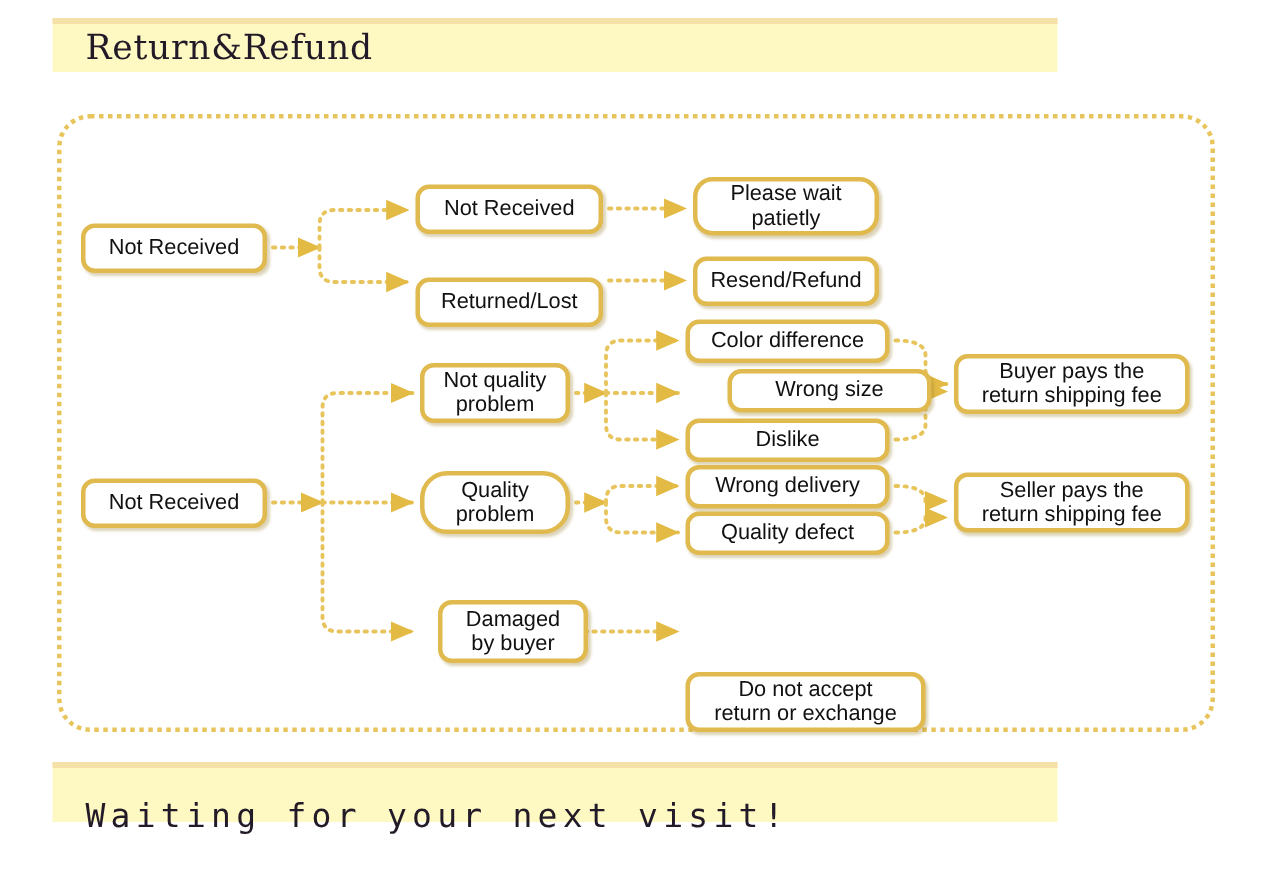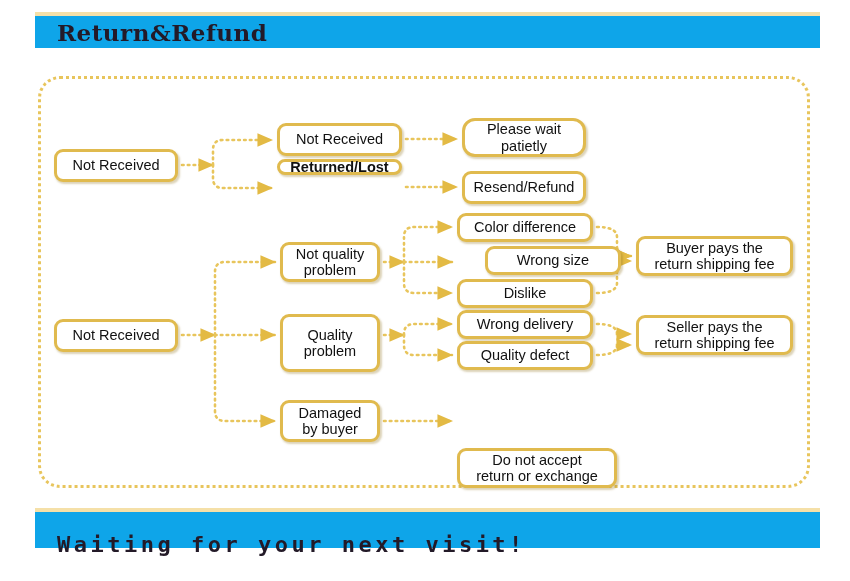--- a/index.html
+++ b/index.html
@@ -7,25 +7,25 @@
     width:850px;height:581px;
     background:#ffffff;
     font-family:"Liberation Sans", sans-serif;
     overflow:hidden;
     position:relative;
   }
 
   
   .banner{
     position:absolute;
-    left:35px; width:785px;
-    background:#0ea5e9;
+    left:35px; width:670px;
+    background:#fef9c3;
     border-top:4px solid #f5e0a8;
     box-sizing:border-box;
-    display:flex;align-items:center;font-weight:bold;
+    display:flex;align-items:center;
   }
   #top-banner{ top:12px; height:36px; }
   #bottom-banner{ top:508px; height:40px; }
 
   .banner-text{
     color:#231a28;
     font-family:"DejaVu Serif", serif;
     white-space:nowrap;
     padding-left:22px;
   }
@@ -117,30 +117,30 @@
     <path d="M597,293 Q617,293 617,283 V266 Q617,256 627,256 H631"></path>
 
     <path d="M597,324 Q617,324 617,334 H631"></path>
     <path d="M597,355 Q617,355 617,345 H631"></path>
   </g>
 </svg>
 
 <div id="nodes">
     <div class="node" style="left: 54px; top: 149px; width: 124px; height: 33px;">Not Received</div>
     <div class="node" style="left: 277px; top: 123px; width: 125px; height: 33px;">Not Received</div>
-    <div class="node" style="left: 277px; top: 159px; width: 125px; height: 16px; font-weight: bold;">Returned/Lost</div>
+    <div class="node" style="left: 277px; top: 185px; width: 125px; height: 33px;">Returned/Lost</div>
     <div class="node" style="left: 462px; top: 118px; width: 124px; height: 39px; border-radius: 13px;">Please wait
 patietly</div>
     <div class="node" style="left: 462px; top: 171px; width: 124px; height: 33px;">Resend/Refund</div>
     <div class="node" style="left: 54px; top: 319px; width: 124px; height: 33px;">Not Received</div>
     <div class="node" style="left: 280px; top: 242px; width: 100px; height: 40px;">Not quality
 problem</div>
-    <div class="node" style="left: 280px; top: 314px; width: 100px; height: 58px;">Quality
+    <div class="node" style="left: 280px; top: 314px; width: 100px; height: 42px; border-radius: 18px;">Quality
 problem</div>
-    <div class="node" style="left: 280px; top: 400px; width: 100px; height: 42px;">Damaged
+    <div class="node" style="left: 292px; top: 400px; width: 100px; height: 42px;">Damaged
 by buyer</div>
     <div class="node" style="left: 457px; top: 213px; width: 136px; height: 29px;">Color difference</div>
     <div class="node" style="left: 457px; top: 246px; width: 136px; height: 29px; margin-left: 28px;">Wrong size</div>
     <div class="node" style="left: 457px; top: 279px; width: 136px; height: 29px;">Dislike</div>
     <div class="node" style="left: 457px; top: 310px; width: 136px; height: 29px;">Wrong delivery</div>
     <div class="node" style="left: 457px; top: 341px; width: 136px; height: 29px;">Quality defect</div>
     <div class="node" style="left: 457px; top: 400px; width: 160px; height: 40px; margin-top: 48px;">Do not accept
 return or exchange</div>
     <div class="node" style="left: 636px; top: 236px; width: 157px; height: 40px;">Buyer pays the
 return shipping fee</div>

